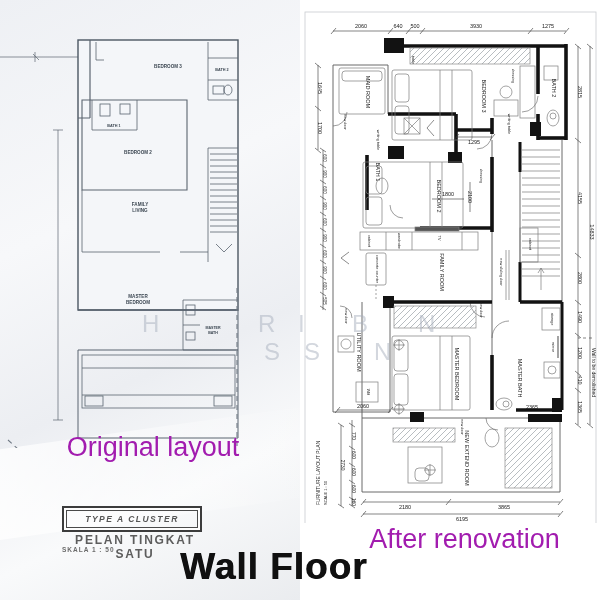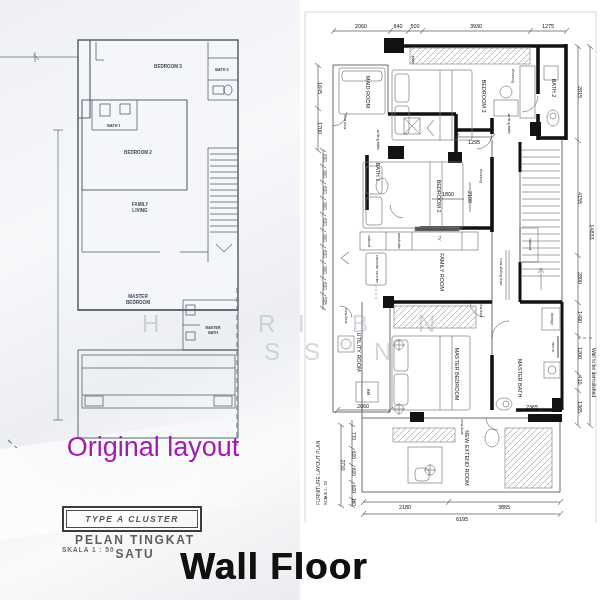--- a/index.html
+++ b/index.html
@@ -349,20 +349,21 @@
   <span class="wm" style="left:142px;top:310px;">H</span>
   <span class="wm" style="left:258px;top:310px;">R</span>
   <span class="wm" style="left:298px;top:310px;">I</span>
   <span class="wm" style="left:352px;top:310px;">B</span>
   <span class="wm" style="left:418px;top:310px;">N</span>
   <span class="wm" style="left:264px;top:338px;">S</span>
   <span class="wm" style="left:304px;top:338px;">S</span>
   <span class="wm" style="left:374px;top:338px;">N</span>
 
   <div class="cap cap-original">Original layout</div>
+  <div class="cap cap-after">After renovation</div>
   <div class="cap cap-floor">Wall Floor</div>
 
   <div class="tblock">
     <span>TYPE A CLUSTER</span>
   </div>
   <div class="tline2">PELAN TINGKAT SATU</div>
   <div class="tline3">SKALA 1 : 50</div>
 </div>
 
 </body></html>

